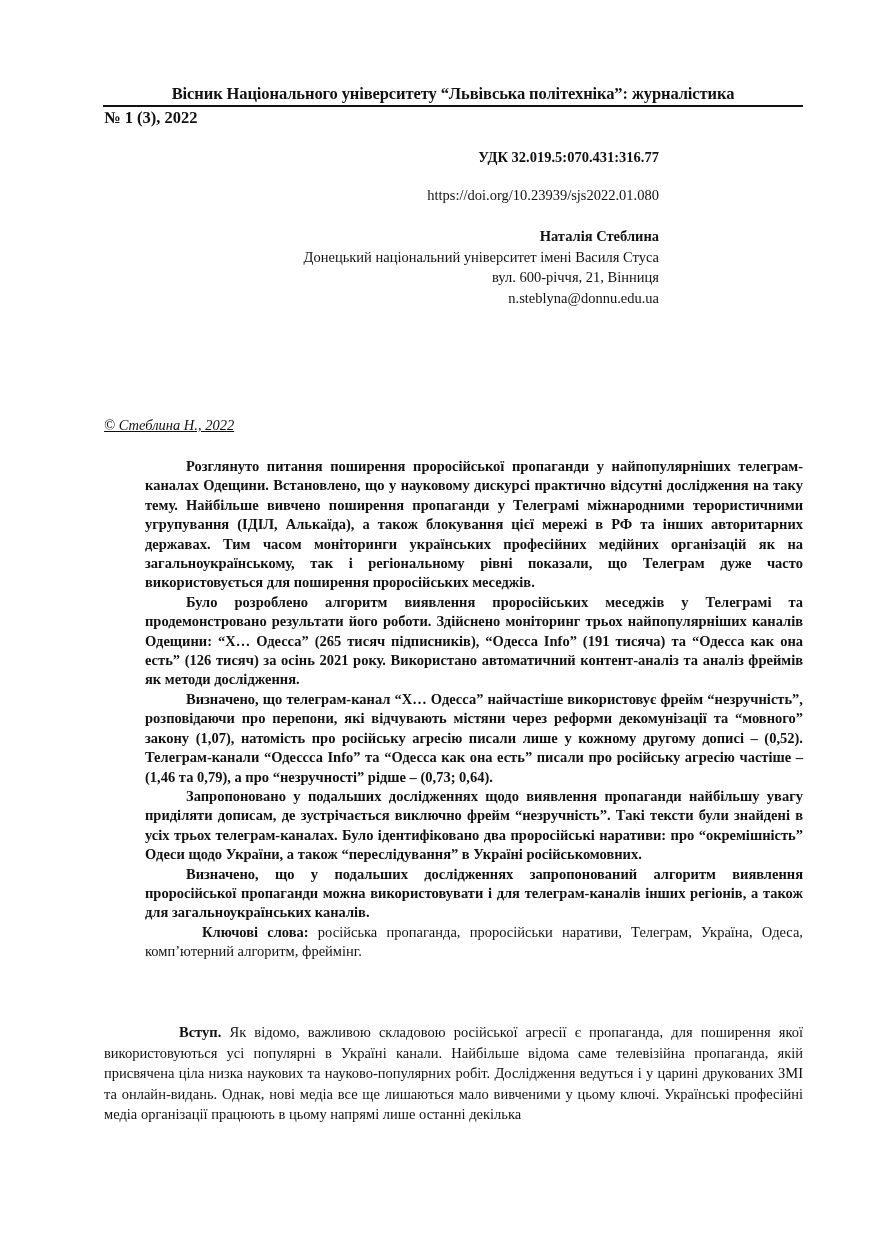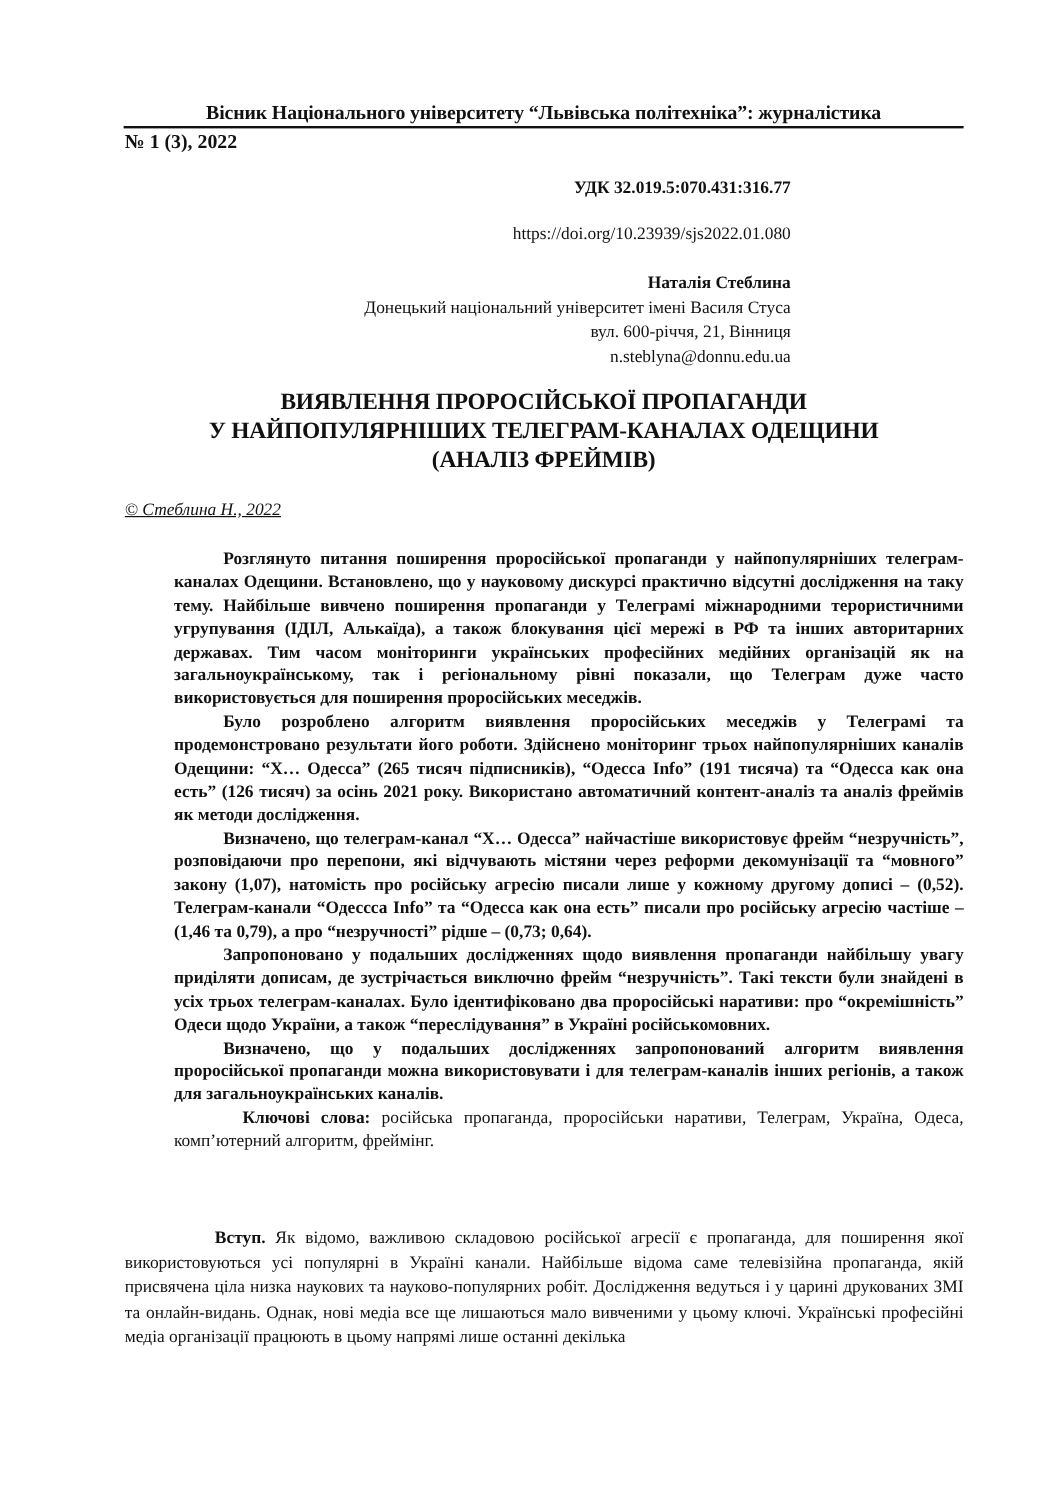--- a/index.html
+++ b/index.html
@@ -50,25 +50,20 @@
   <div class="udc">УДК 32.019.5:070.431:316.77</div>
   <div class="doi">https://doi.org/10.23939/sjs2022.01.080</div>
 
   <div class="author-block">
     <div class="author-name">Наталія Стеблина</div>
     <div>Донецький національний університет імені Василя Стуса</div>
     <div>вул. 600-річчя, 21, Вінниця</div>
     <div>n.steblyna@donnu.edu.ua</div>
   </div>
 
-  <div class="title">
-    <div>ВИЯВЛЕННЯ ПРОРОСІЙСЬКОЇ ПРОПАГАНДИ</div>
-    <div>У НАЙПОПУЛЯРНІШИХ ТЕЛЕГРАМ-КАНАЛАХ ОДЕЩИНИ</div>
-    <div>(АНАЛІЗ ФРЕЙМІВ)</div>
-  </div>
 
   <div class="copyright">© Стеблина Н., 2022</div>
 
   <div class="abstract">
     <p>Розглянуто питання поширення проросійської пропаганди у найпопулярніших телеграм-каналах Одещини. Встановлено, що у науковому дискурсі практично відсутні дослідження на таку тему. Найбільше вивчено поширення пропаганди у Телеграмі міжнародними терористичними угрупування (ІДІЛ, Алькаїда), а також блокування цієї мережі в РФ та інших авторитарних державах. Тим часом моніторинги українських професійних медійних організацій як на загальноукраїнському, так і регіональному рівні показали, що Телеграм дуже часто використовується для поширення проросійських меседжів.</p>
     <p>Було розроблено алгоритм виявлення проросійських меседжів у Телеграмі та продемонстровано результати його роботи. Здійснено моніторинг трьох найпопулярніших каналів Одещини: “Х… Одесса” (265 тисяч підписників), “Одесса Info” (191 тисяча) та “Одесса как она есть” (126 тисяч) за осінь 2021 року. Використано автоматичний контент-аналіз та аналіз фреймів як методи дослідження.</p>
     <p>Визначено, що телеграм-канал “Х… Одесса” найчастіше використовує фрейм “незручність”, розповідаючи про перепони, які відчувають містяни через реформи декомунізації та “мовного” закону (1,07), натомість про російську агресію писали лише у кожному другому дописі – (0,52). Телеграм-канали “Одессса Info” та “Одесса как она есть” писали про російську агресію частіше – (1,46 та 0,79), а про “незручності” рідше – (0,73; 0,64).</p>
     <p>Запропоновано у подальших дослідженнях щодо виявлення пропаганди найбільшу увагу приділяти дописам, де зустрічається виключно фрейм “незручність”. Такі тексти були знайдені в усіх трьох телеграм-каналах. Було ідентифіковано два проросійські наративи: про “окремішність” Одеси щодо України, а також “переслідування” в Україні російськомовних.</p>
     <p>Визначено, що у подальших дослідженнях запропонований алгоритм виявлення проросійської пропаганди можна використовувати і для телеграм-каналів інших регіонів, а також для загальноукраїнських каналів.</p>
     <p class="keywords"><span class="kw-label">Ключові слова:</span><span> російська пропаганда, проросійськи наративи, Телеграм, Україна, Одеса, комп’ютерний алгоритм, фреймінг.</span></p>

